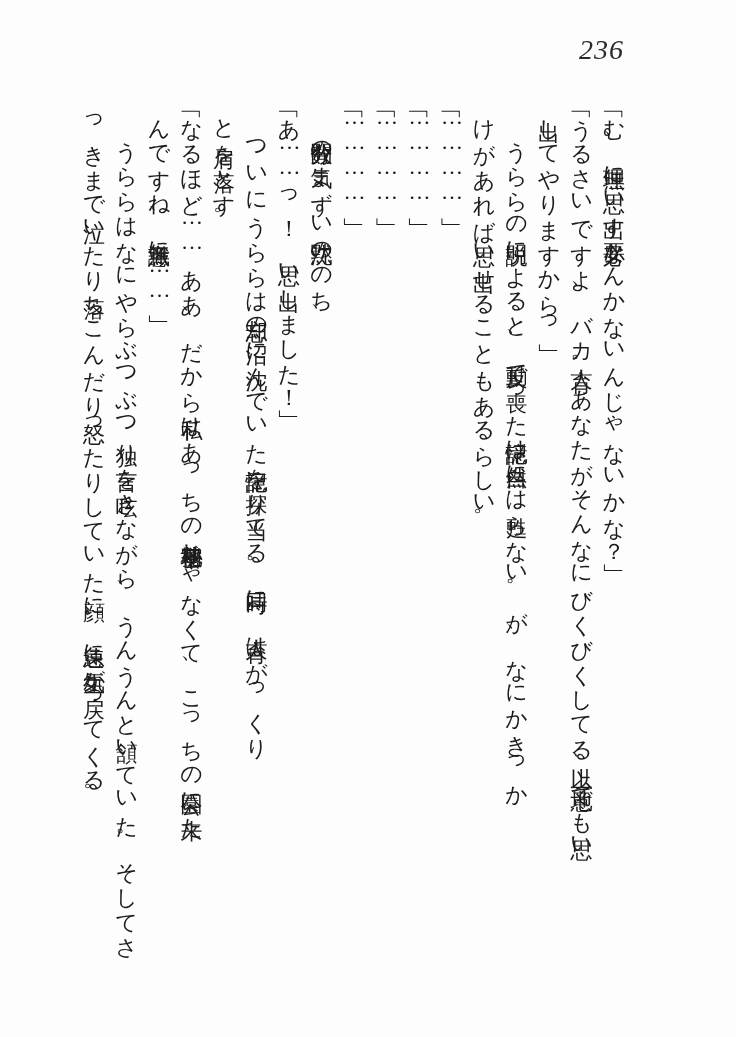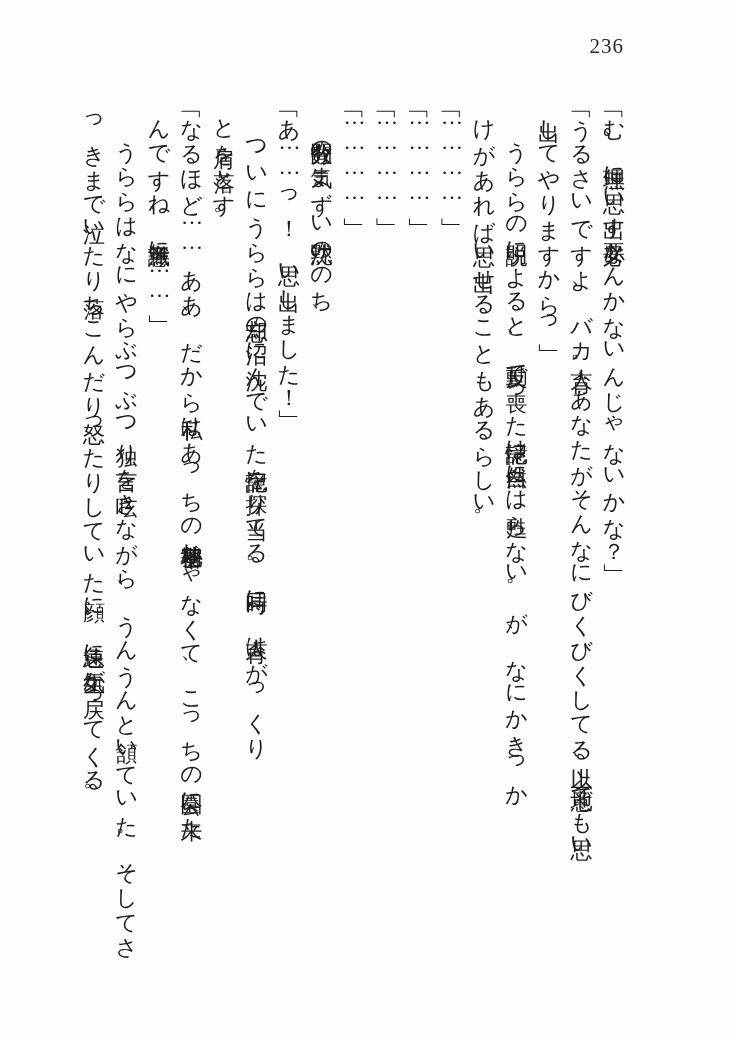--- a/index.html
+++ b/index.html
@@ -13,23 +13,24 @@
     height: 1037px;
     background: #fdfdfd;
     overflow: hidden;
     font-family: "Liberation Serif", "DejaVu Serif", serif;
     color: #1c1c1c;
   }
   .page-number {
     position: absolute;
     top: 34px;
     right: 112px;
-    font-size: 21px;
+    font-size: 28px;
     letter-spacing: 1px;
     color: #2a2a2a;
+    font-style: italic;
   }
   .text-block {
     position: absolute;
     top: 104px;
     right: 106px;
     height: 840px;
     writing-mode: vertical-rl;
     text-orientation: upright;
     font-size: 22px;
     line-height: 32.5px;

